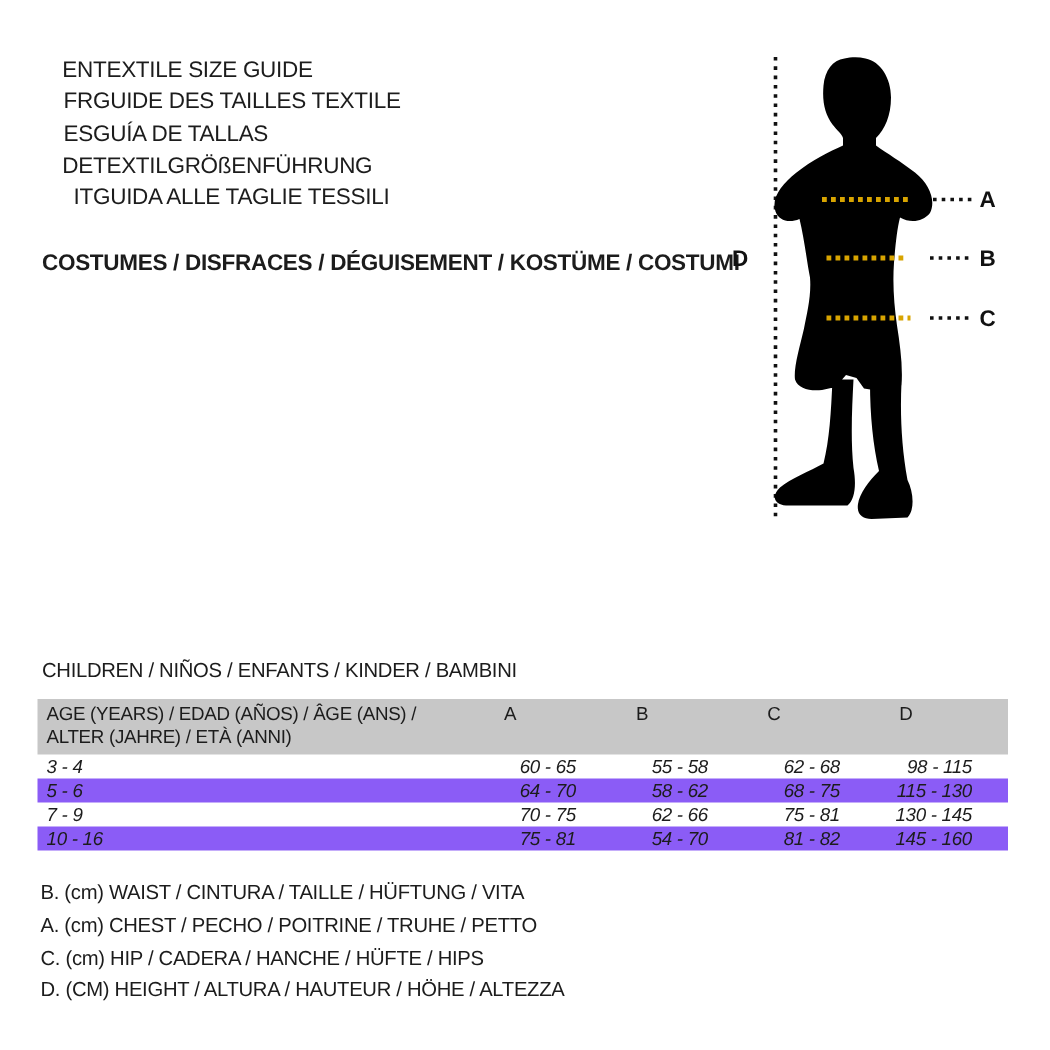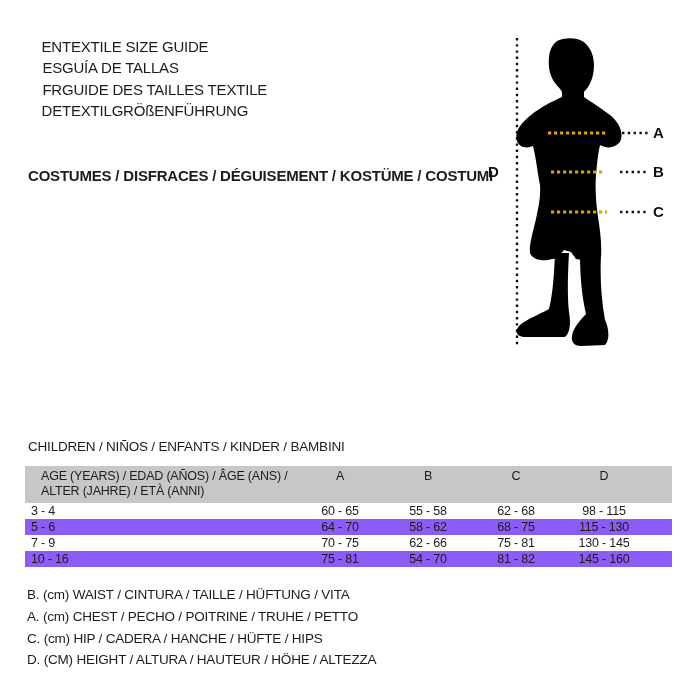--- a/index.html
+++ b/index.html
@@ -19,52 +19,56 @@
 
   
   .figure{left:460px;top:25px;}
   .figure text{font-family:"Liberation Sans", sans-serif;font-weight:bold;font-size:15px;fill:#111;}
 
   
   .children-title{left:28px;top:439px;font-size:13.5px;letter-spacing:-0.2px;text-align:right;}
   .size-table{left:25px;top:466px;width:647px;font-size:12.5px;letter-spacing:-0.2px;}
   .t-row{display:grid;grid-template-columns:271px 88px 88px 88px 88px 24px;}
   .t-header{background:#c7c7c7;padding:3px 0 4px 0;}
-  .t-header .agecell{padding-left:16px;line-height:15px;}
+  .t-header .agecell{padding-left:6px;line-height:15px;}
   .t-header .colcell{text-align:center;line-height:15px;align-self:start;}
-  .t-data{height:16px;line-height:16px;}
+  .t-data{height:16px;line-height:16px;font-style:italic;}
   .t-data .agecell{padding-left:6px;}
-  .t-data .valcell{text-align:center;}
+  .t-data .valcell{text-align:right;}
   .t-data.alt{background:#8b5cf6;}
 
   
   .legend{left:27px;top:584px;font-size:13.5px;letter-spacing:-0.2px;}
   .legend-row{line-height:21.8px;}
 </style>
 </head>
 <body>
 
 <div>
 
   <div class="abs lang-block">
     <div class="lang-row">
       <span class="code">EN</span>
       <span>TEXTILE SIZE GUIDE</span>
     </div>
     <div class="lang-row">
+      <span class="code">FR</span>
+      <span>GUIDE DES TAILLES TEXTILE</span>
+    </div>
+    <div class="lang-row">
       <span class="code">ES</span>
       <span>GUÍA DE TALLAS</span>
     </div>
     <div class="lang-row">
-      <span class="code">FR</span>
-      <span>GUIDE DES TAILLES TEXTILE</span>
+      <span class="code">DE</span>
+      <span>TEXTILGRÖßENFÜHRUNG</span>
     </div>
     <div class="lang-row">
-      <span class="code">DE</span>
-      <span>TEXTILGRÖßENFÜHRUNG</span>
+      <span class="code">IT</span>
+      <span>GUIDA ALLE TAGLIE TESSILI</span>
     </div>
   </div>
 
   <div class="abs costumes">COSTUMES / DISFRACES / DÉGUISEMENT / KOSTÜME / COSTUMI</div>
 
   <svg class="abs figure" width="220" height="330" viewBox="0 0 220 330">
 
     <line x1="57" y1="13" x2="57" y2="322" stroke="#111" stroke-width="2.4" stroke-dasharray="2.4 3.8"></line>
     <text x="28" y="152">D</text>
 

